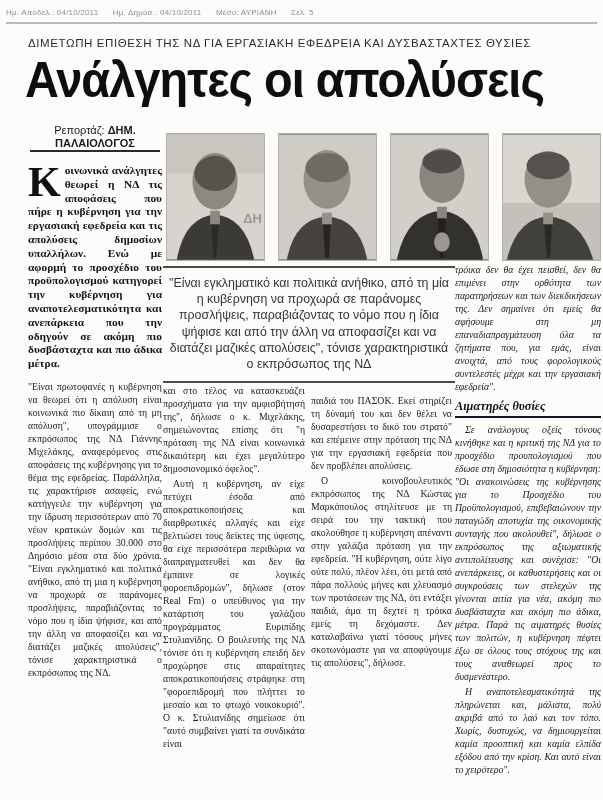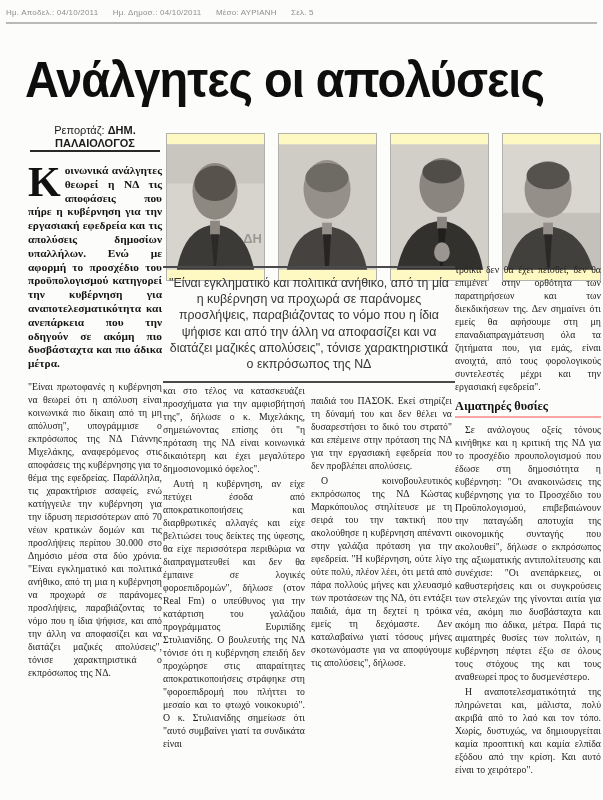--- a/index.html
+++ b/index.html
@@ -31,22 +31,22 @@
   }
   
   .byline{
     position:absolute;left:30px;top:124px;width:130px;text-align:center;
     font-family:"Liberation Sans",sans-serif;font-size:11px;line-height:13px;
     color:#1a1a1a;border-bottom:2px solid #2a2a2a;
   }
   .byline .bold{font-weight:bold;}
   
   .photo{
-    position:absolute;top:133px;width:99px;height:148px;
-    background:#fef9c3;border:1px solid #b4b1ab;box-sizing:border-box;
+    position:absolute;top:133px;width:99px;height:128px;
+    background:#000000;border:1px solid #b4b1ab;box-sizing:border-box;
     overflow:hidden;
   }
   .photo svg{display:block;width:100%;height:100%;}
   .photo .overlay{
     position:absolute;right:2px;bottom:34px;
     font-family:"Liberation Sans",sans-serif;font-weight:bold;
     font-size:13px;color:#8d8a84;opacity:.8;
   }
   
   .col{
@@ -60,47 +60,48 @@
   #col1 .intro{
     font-weight:bold;font-size:11.4px;line-height:13.8px;color:#151515;
     margin-bottom:9px;
   }
   .dropcap{
     float:left;font-size:42px;line-height:33px;font-weight:bold;
     padding:2px 4px 0 0;color:#111;
   }
   .subhead{
     font-family:"Liberation Serif",serif;font-weight:bold;font-size:12.3px;
-    color:#111;margin:7px 0 5px 0;border-bottom:2px solid #fca5a5;
+    color:#111;margin:7px 0 5px 0;border-bottom:2px solid #0f172a;
     padding-bottom:3px;text-align:left;
   }
   
   .pull-quote{
     position:absolute;left:163px;top:266px;width:288px;
     border-top:2px solid #4a4a4a;border-bottom:2px solid #4a4a4a;
     padding:7px 2px 9px 2px;text-align:center;
     font-family:"Liberation Sans",sans-serif;font-size:12.4px;
     line-height:16.2px;color:#353535;
   }
   #col2{left:163px;top:384px;width:142px;}
   #col3{left:311px;top:394px;width:141px;}
-  #col4{left:455px;top:263px;width:146px;}
+  #col4{left:455px;top:263px;width:146px;font-style:italic;}
 </style>
 </head>
 <body>
 
 <div class="page">
 
   <div class="meta-bar">
     <span>Ημ. Αποδελ.: 04/10/2011</span>
     <span>Ημ. Δημοσ.: 04/10/2011</span>
     <span>Μέσο: ΑΥΡΙΑΝΗ</span>
     <span>Σελ. 5</span>
   </div>
 
+  <div class="kicker">ΔΙΜΕΤΩΠΗ ΕΠΙΘΕΣΗ ΤΗΣ ΝΔ ΓΙΑ ΕΡΓΑΣΙΑΚΗ ΕΦΕΔΡΕΙΑ ΚΑΙ ΔΥΣΒΑΣΤΑΧΤΕΣ ΘΥΣΙΕΣ</div>
   <div class="headline">Ανάλγητες οι απολύσεις</div>
 
   <div class="byline">
     <span>Ρεπορτάζ:</span>
     <span class="bold">ΔΗΜ.</span><br>
     <span class="bold">ΠΑΛΑΙΟΛΟΓΟΣ</span>
   </div>
 
   <div class="photo" style="left:166px" title="grayscale portrait: man with glasses in dark suit and tie">
     <svg viewBox="0 0 99 128">

